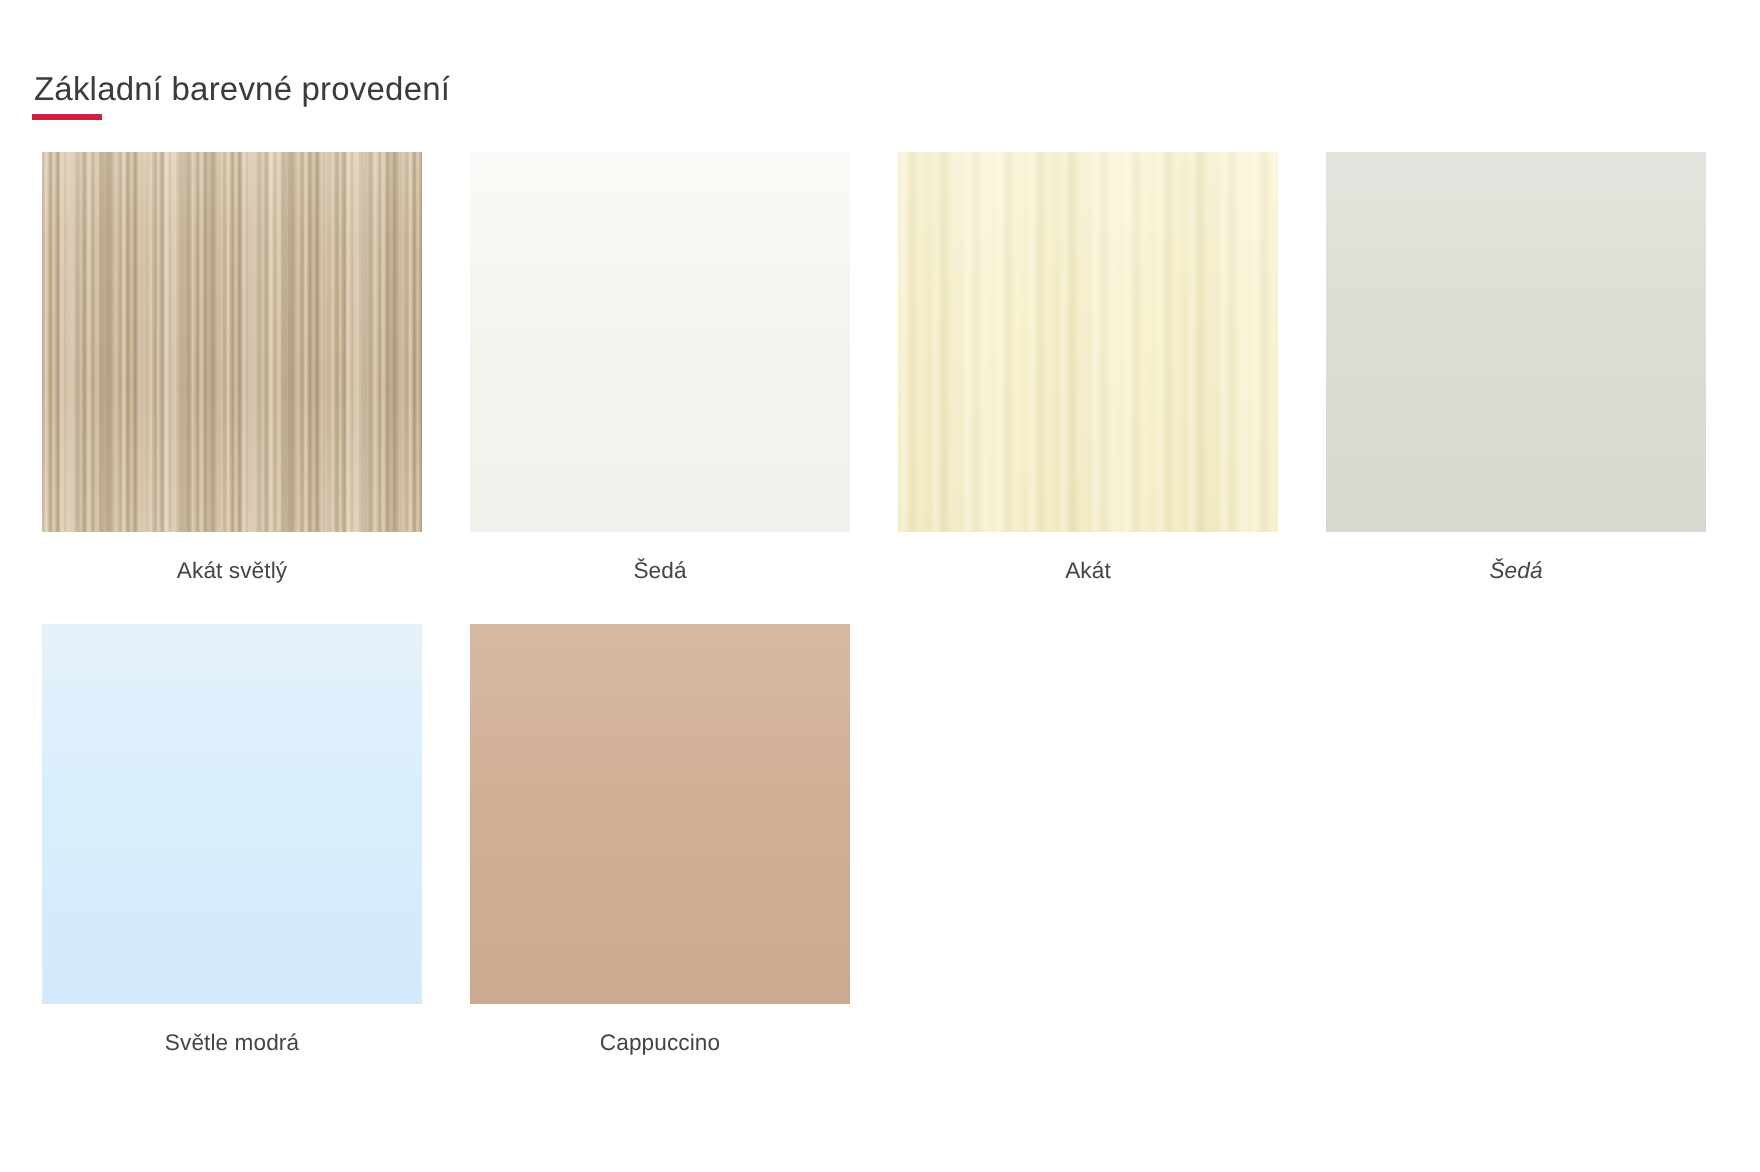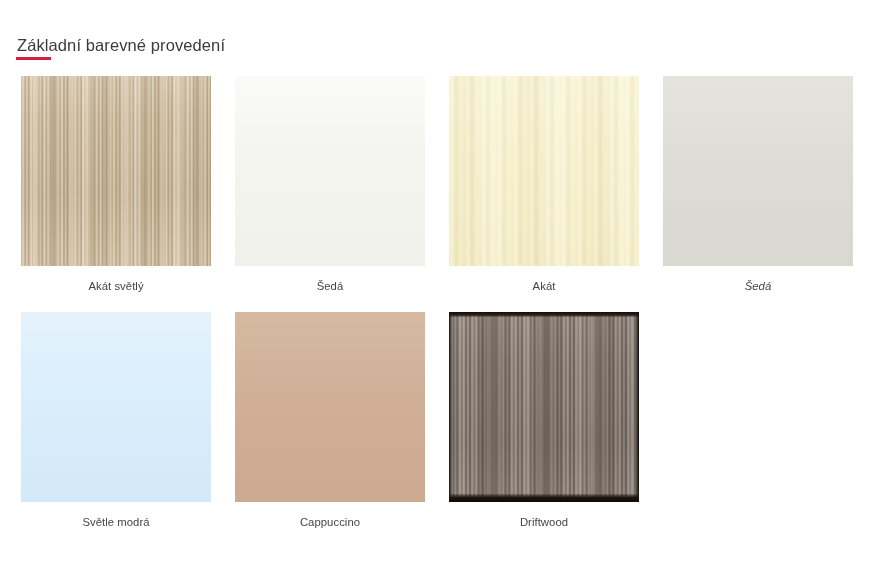--- a/index.html
+++ b/index.html
@@ -266,29 +266,20 @@
       <div class="swatch-cell">
         <div class="swatch-tile tex-modra"></div>
         <div class="swatch-label">Světle modrá</div>
       </div>
 
       <div class="swatch-cell">
         <div class="swatch-tile tex-cappuccino"></div>
         <div class="swatch-label">Cappuccino</div>
       </div>
 
-      <div class="swatch-cell">
-        <div class="swatch-tile tex-driftwood">
-          <div class="edge-top"></div>
-          <div class="edge-left"></div>
-          <div class="edge-right"></div>
-          <div class="edge-bottom"></div>
-        </div>
-        <div class="swatch-label">Driftwood</div>
-      </div>
 
       <div class="swatch-cell"></div>
 
     </div>
 
   </div>
 
 </div>
 
 </body></html>

